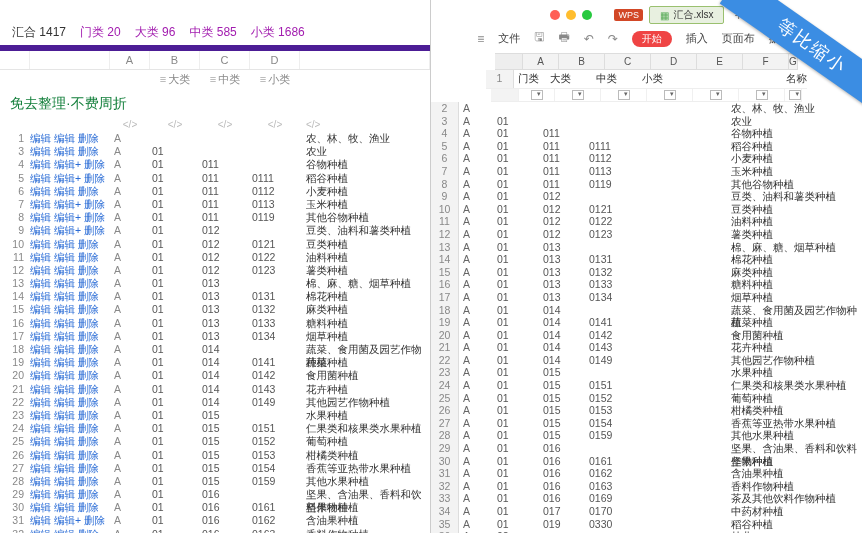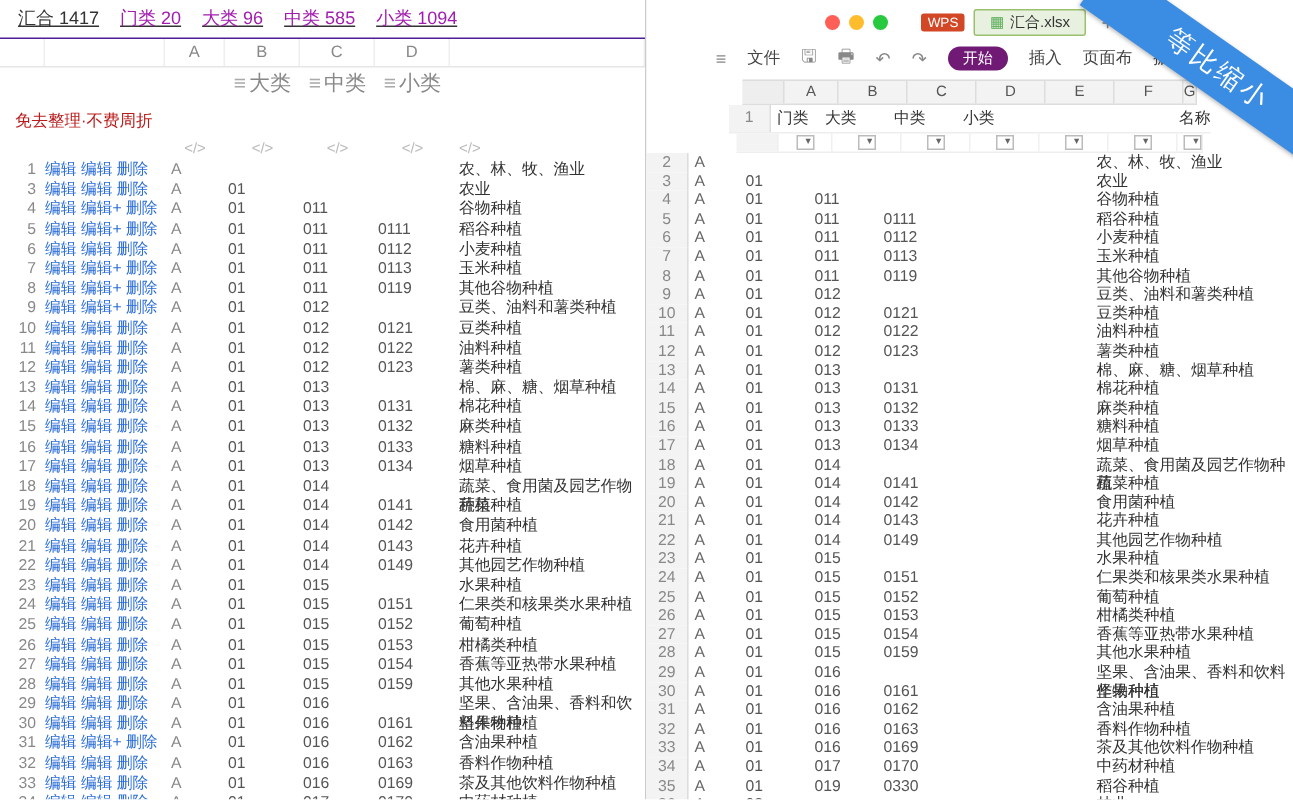--- a/index.html
+++ b/index.html
@@ -1,56 +1,56 @@
 <!DOCTYPE html>
 <html><head>
 <meta charset="utf-8">
 <style>
   *{box-sizing:border-box;margin:0;padding:0;}
   body{font-family:"Microsoft YaHei",Arial,sans-serif;font-size:11px;color:#333;background:#fff;width:862px;height:533px;overflow:hidden;position:relative;}
   .split{display:flex;width:100%;height:100%;}
   .left{width:50%;border-right:1px solid #ccc;display:flex;flex-direction:column;}
   .right{width:50%;display:flex;flex-direction:column;background:#fff;align-items:center;}
   
-  .tabs{display:flex;gap:14px;padding:4px 12px 4px;border-bottom:1px solid #4c1d95;font-size:12px;text-decoration:underline;}
+  .tabs{display:flex;gap:14px;padding:24px 12px 4px;border-bottom:6px solid #4c1d95;font-size:12px;}
   .tabs span{color:#a21caf;cursor:pointer;}
   .tabs span.active{color:#333;}
   
   .lhdr{display:flex;border-bottom:1px solid #e5e5e5;font-size:11px;color:#888;}
   .lh-id{width:30px;}
   .lh-act{width:80px;}
   .lh-a{width:40px;text-align:center;}
   .lh-b,.lh-c,.lh-d{width:50px;text-align:center;}
   .lh-name{flex:1;padding-left:6px;}
   .lhdr>div{padding:3px 0;border-right:1px solid #eee;}
-  .lhdr2{display:flex;padding:2px 0;color:#888;font-size:14px;}
+  .lhdr2{display:flex;padding:2px 0;color:#888;font-size:11px;}
   .lhdr2 .lh-act{display:flex;align-items:center;}
   .hamb{color:#aaa;margin-right:2px;}
-  .slogan{color:#b91c1c;font-size:11px;padding:6px 10px 4px;font-weight:500;}
+  .slogan{color:#15803d;font-size:14px;padding:6px 10px 4px;font-weight:500;}
   .frow{display:flex;color:#bbb;font-size:10px;padding:2px 0;}
   .frow>div{text-align:center;}
   
   .lgrid{flex:1;overflow:hidden;}
   .lrow{display:flex;height:13.2px;line-height:13.2px;font-size:10.5px;}
   .lrow .id{width:30px;text-align:right;padding-right:6px;color:#888;}
   .lrow .act{width:80px;color:#2a6cd6;white-space:nowrap;overflow:hidden;}
   .lrow .a{width:40px;padding-left:4px;color:#888;}
   .lrow .b,.lrow .c,.lrow .d{width:50px;padding-left:2px;color:#555;}
   .lrow .nm{flex:1;padding-left:6px;color:#333;}
   
   .mac{display:flex;gap:6px;padding:6px 8px 2px;align-items:center;}
   .dot{width:10px;height:10px;border-radius:50%;}
   .dr{background:#ff5f56;}.dy{background:#ffbd2e;}.dg{background:#27c93f;}
   .wpslogo{background:#d24726;color:#fff;font-size:9px;padding:1px 4px;border-radius:2px;}
   .doctab{background:#e8f0e0;border:1px solid #9ac06f;padding:1px 10px;font-size:10px;border-radius:2px;display:flex;align-items:center;gap:4px;}
   .sico{color:#5a5;font-size:10px;}
   .plus{color:#888;font-size:14px;margin-left:4px;}
   .menus{display:flex;gap:14px;padding:2px 8px 4px;font-size:11px;color:#444;align-items:center;}
   .menus .ic{color:#888;font-size:12px;}
-  .start{background:#701a75;color:#fff;padding:1px 10px;border-radius:8px;font-size:10px;}
+  .start{background:#ef4444;color:#fff;padding:1px 10px;border-radius:8px;font-size:10px;}
   .rhdr{display:flex;border-top:1px solid #ddd;border-bottom:1px solid #ddd;background:#f3f3f3;font-size:10px;color:#555;}
   .rhdr>div{border-right:1px solid #ddd;text-align:center;padding:2px 0;}
   .rc-id{width:28px;background:#eee;}
   .rc-a{width:36px;}.rc-b,.rc-c,.rc-d{width:46px;}.rc-e,.rc-f{width:46px;}.rc-g{flex:1;}
   .rhdr2{display:flex;font-size:10.5px;color:#333;border-bottom:1px solid #eee;}
   .rhdr2>div{padding:2px 0;}
   .rhdr2 .rc-id{text-align:center;color:#888;background:#f3f3f3;border-right:1px solid #ddd;}
   .filterrow{display:flex;font-size:9px;border-bottom:1px solid #eee;}
   .filterrow>div{border-right:1px solid #f0f0f0;}
   .fbox{border:1px solid #bbb;width:12px;height:10px;margin:1px auto;position:relative;}
@@ -69,21 +69,21 @@
 <body>
 
 <div class="split">
 
   <div class="left">
     <div class="tabs" id="tabs">
         <span class="active">汇合 1417</span>
         <span class="">门类 20</span>
         <span class="">大类 96</span>
         <span class="">中类 585</span>
-        <span class="">小类 1094</span>
+        <span class="">小类 1686</span>
       </div>
     <div class="lhdr">
       <div class="lh-id"></div>
         <div class="lh-act"></div>
       <div class="lh-a">A</div>
       <div class="lh-b">B</div>
       <div class="lh-c">C</div>
       <div class="lh-d">D</div>
       <div class="lh-name"></div>
     </div>

